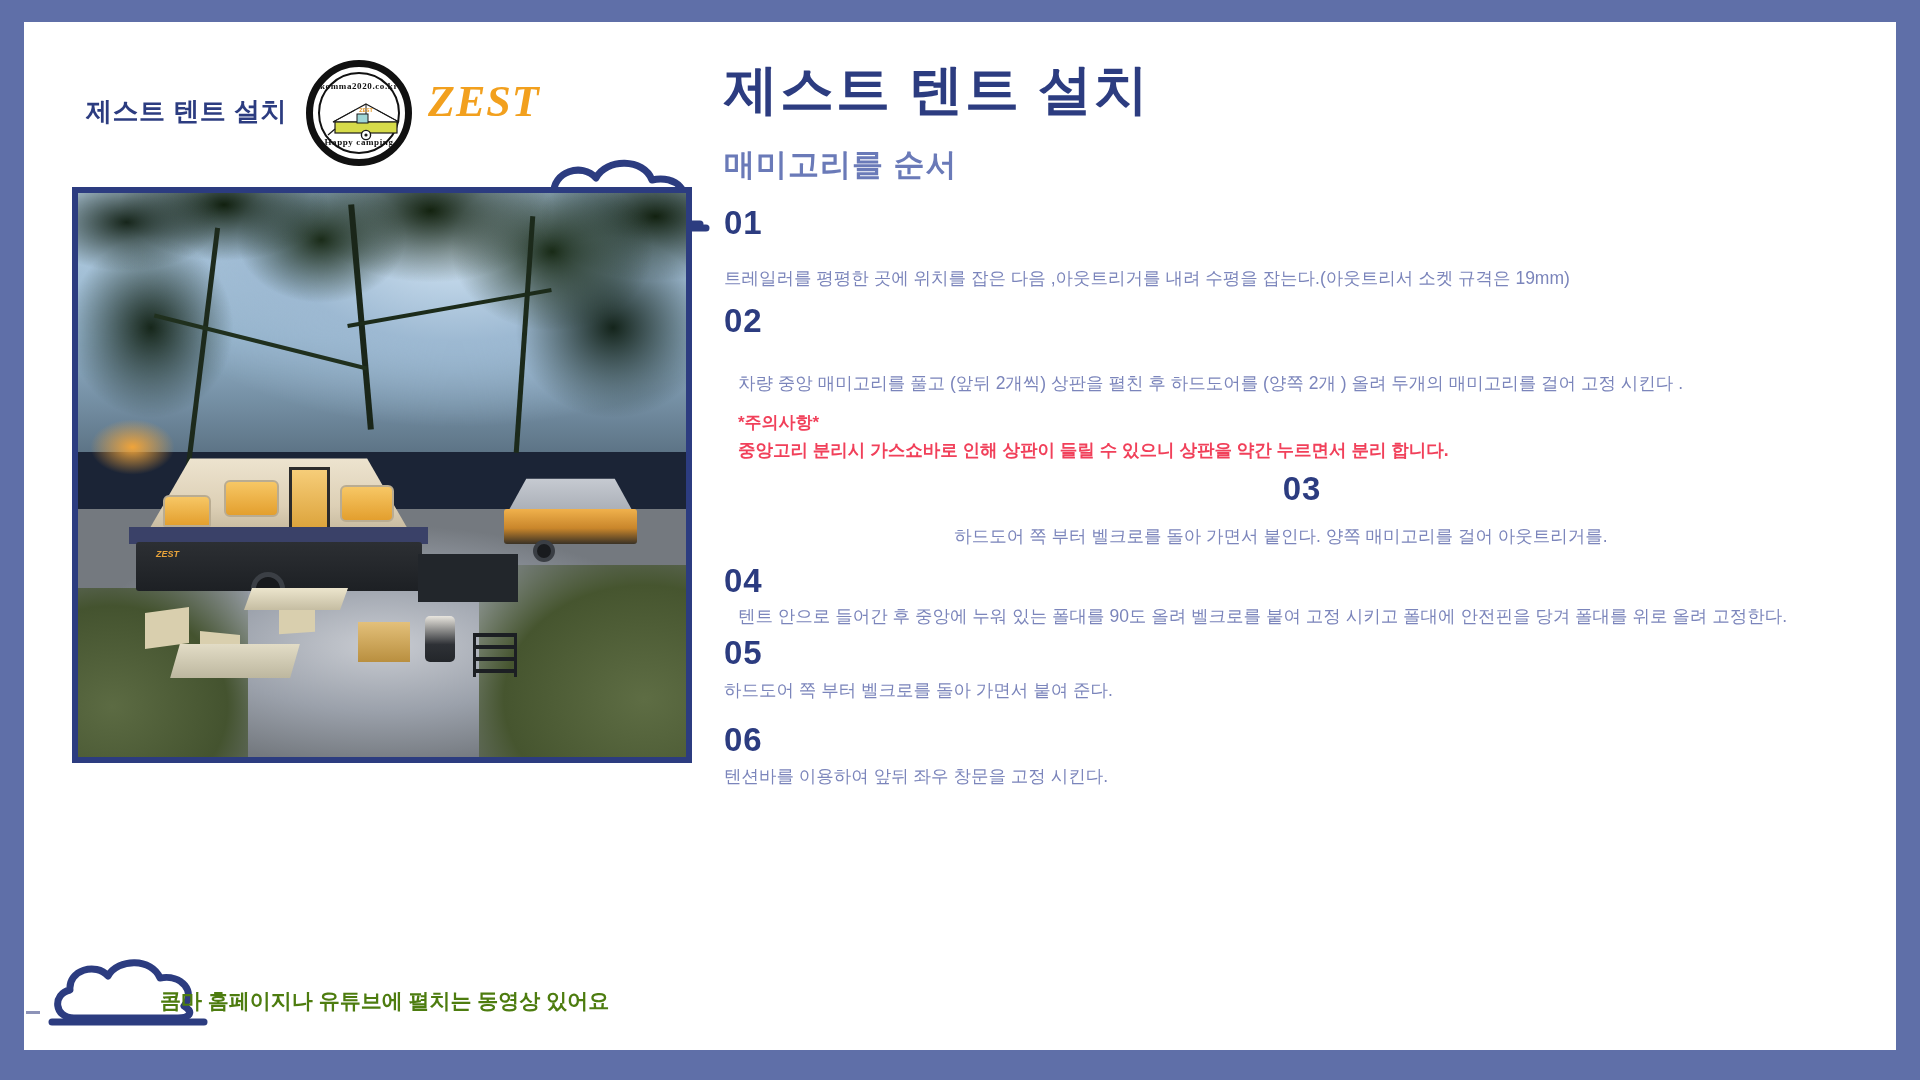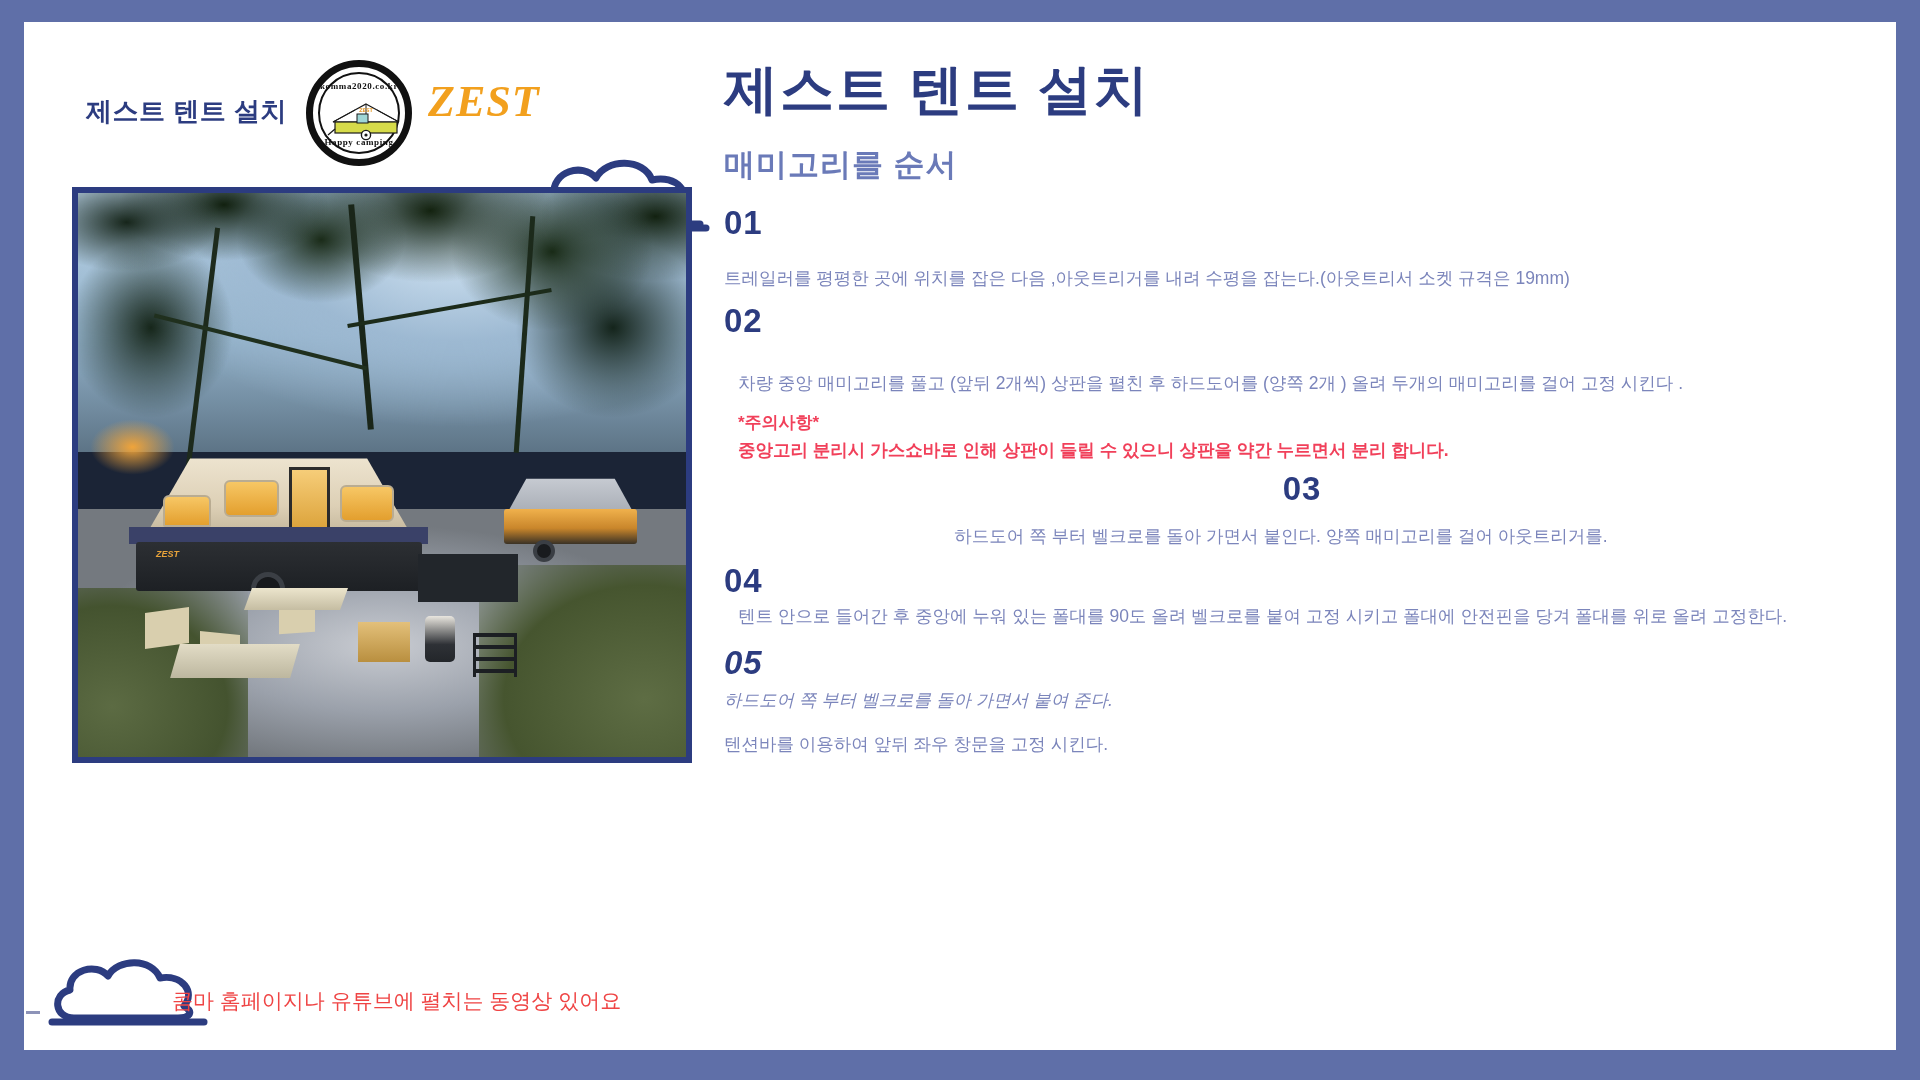--- a/index.html
+++ b/index.html
@@ -228,23 +228,23 @@
   }
 
   
   .cloud-svg { position:absolute; }
   #cloud-top { left:500px; top:128px; }
   #cloud-bottom { left:20px; top:930px; }
 
   
   #caption {
     position:absolute;
-    left:148px; top:965px;
-    font-size:21px; font-weight:400;
-    color:#ef4444;
+    left:136px; top:965px;
+    font-size:21px; font-weight:700;
+    color:#4d7c0f;
     white-space:nowrap;
   }
 
   
   #right {
     position:absolute;
     left:700px; top:36px;
     width:1156px;
   }
   #main-title {
@@ -288,21 +288,21 @@
   }
   
   #step-01 { margin-top:16px; }
   #step-01 .step-text { margin-top:20px; }
   #step-02 { margin-top:6px; }
   #step-02 .step-text { margin-top:27px; }
   #step-03 { margin-top:2px;text-align:center; }
   #step-03 .step-text { margin-top:12px; }
   #step-04 { margin-top:8px; }
   #step-04 .step-text { margin-top:0px; }
-  #step-05 { margin-top:10px;font-style:italic; }
+  #step-05 { margin-top:0; }
   #step-05 .step-text { margin-top:2px; }
   #step-06 { margin-top:14px; }
   #step-06 .step-text { margin-top:0; }
 
   #corner-mark {
     position:absolute;
     left:2px; bottom:36px;
     width:14px; height:3px;
     background:#8d93b8;
   }
@@ -424,19 +424,20 @@
         <div class="step-num">04</div>
         <div class="step-text indent">텐트 안으로 들어간 후 중앙에 누워 있는 폴대를  90도 올려 벨크로를 붙여 고정 시키고 폴대에 안전핀을 당겨 폴대를 위로 올려 고정한다.</div>
       </div>
 
       <div class="step" id="step-05">
         <div class="step-num">05</div>
         <div class="step-text">하드도어 쪽 부터 벨크로를 돌아 가면서  붙여 준다.</div>
       </div>
 
       <div class="step" id="step-06">
+        <div class="step-num">06</div>
         <div class="step-text">텐션바를 이용하여 앞뒤 좌우 창문을 고정 시킨다.</div>
       </div>
 
     </div>
 
   </div>
 </div>
 
 </body></html>

